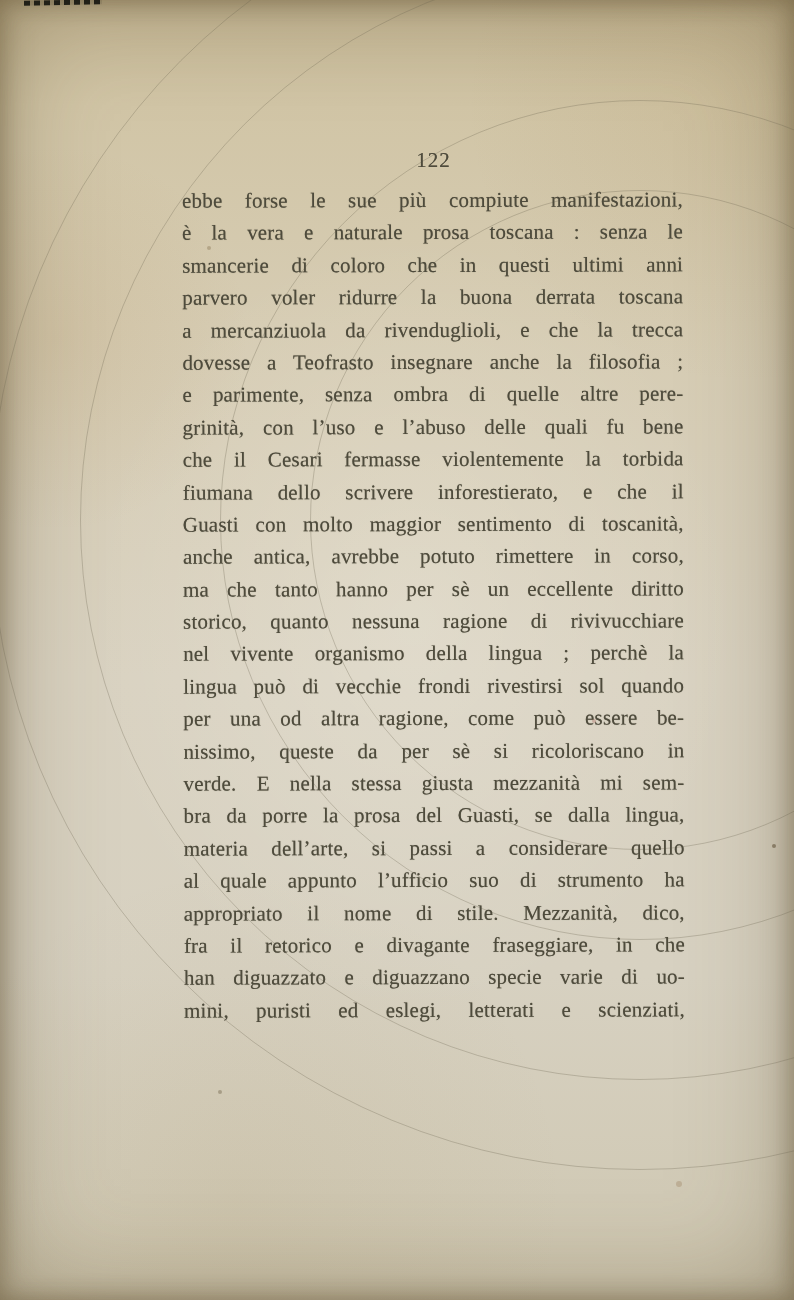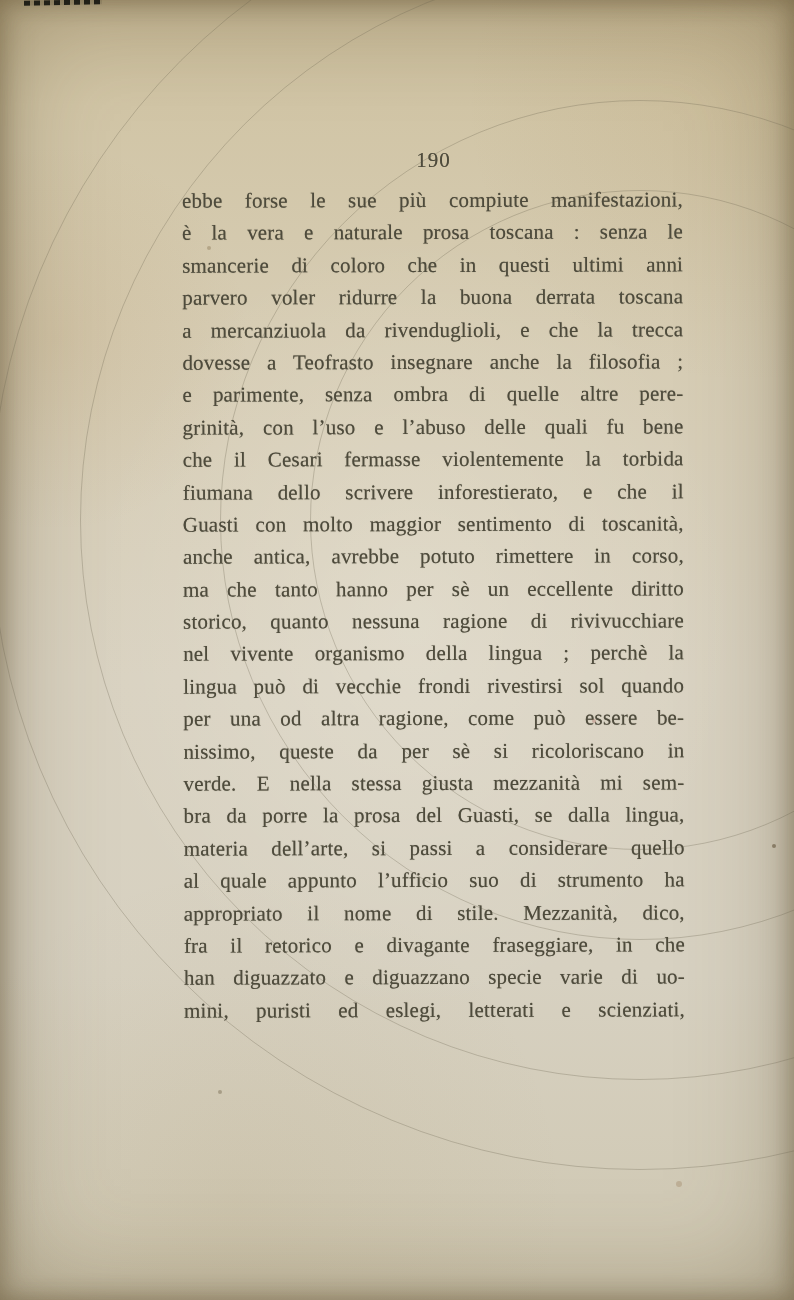--- a/index.html
+++ b/index.html
@@ -113,21 +113,21 @@
 
 <div class="page">
 
   <div class="scan-edge"></div>
 
   <div class="watermark wm-c1"></div>
   <div class="watermark wm-c2"></div>
   <div class="watermark wm-c3"></div>
   <div class="watermark wm-c4"></div>
 
-  <div class="page-number">190</div>
+  <div class="page-number">122</div>
 
   <div class="text-block">
       <div class="text-line">ebbe forse le sue più compiute manifestazioni,</div>
       <div class="text-line">è la vera e naturale prosa toscana : senza le</div>
       <div class="text-line">smancerie di coloro che in questi ultimi anni</div>
       <div class="text-line">parvero voler ridurre la buona derrata toscana</div>
       <div class="text-line">a mercanziuola da rivenduglioli, e che la trecca</div>
       <div class="text-line">dovesse a Teofrasto insegnare anche la filosofia ;</div>
       <div class="text-line">e parimente, senza ombra di quelle altre pere-</div>
       <div class="text-line">grinità, con l’uso e l’abuso delle quali fu bene</div>

